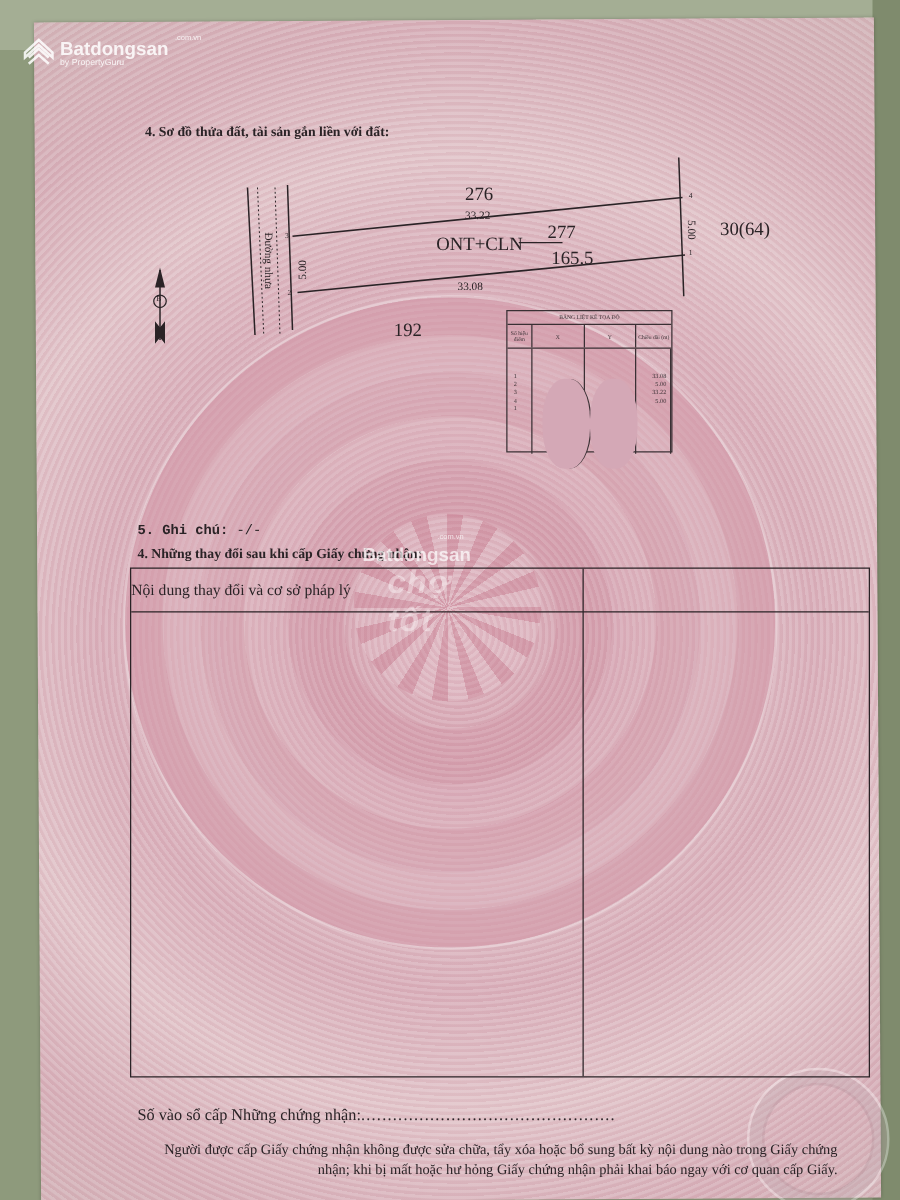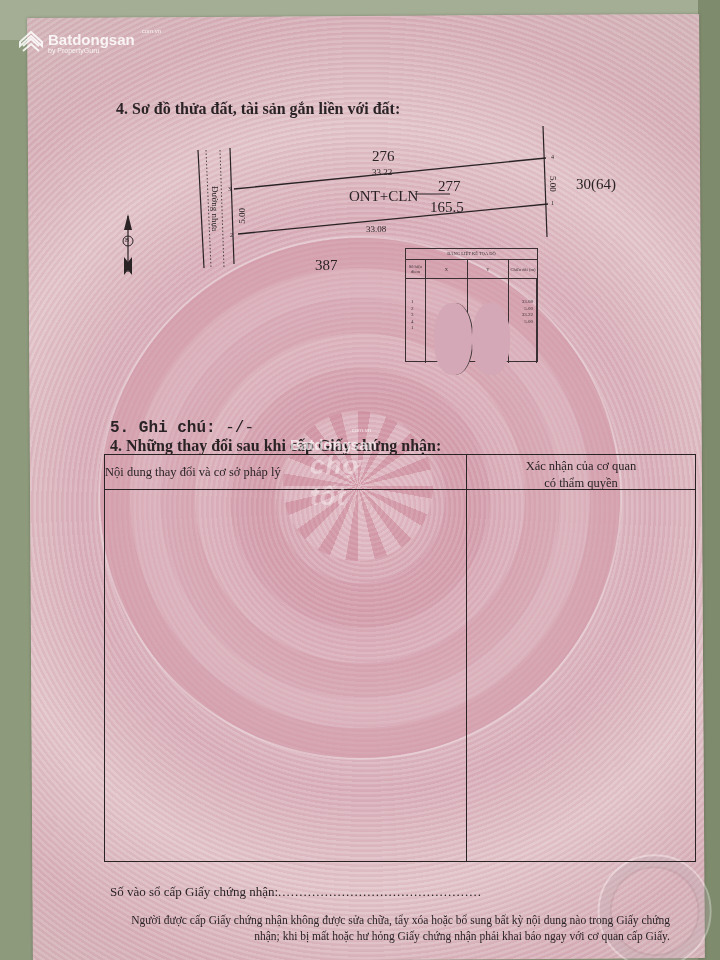--- a/index.html
+++ b/index.html
@@ -38,21 +38,21 @@
       box-shadow: inset 0 0 0 10px rgba(255,255,255,0.12), inset 0 0 0 12px rgba(150,120,130,0.2);
     }
 
     .watermark { position: absolute; left: 18px; top: 30px; display: flex; align-items: center; gap: 4px; color: rgba(255,255,255,0.85); }
     .watermark .logo-icon { width: 26px; height: 26px; }
     .watermark .brand { font-family: "Liberation Sans", "DejaVu Sans", sans-serif; font-size: 15px; font-weight: bold; line-height: 15px; }
     .watermark .brand-sub { font-family: "Liberation Sans", "DejaVu Sans", sans-serif; font-size: 7px; line-height: 8px; }
     .watermark .dot-com { position: absolute; left: 92px; top: -4px; font-family: "Liberation Sans", sans-serif; font-size: 6px; }
 
     .doc-text { position: absolute; color: #2a2326; }
-    .section-title { font-weight: bold; font-size: 16px; }
+    .section-title { font-weight: bold; font-size: 11px; }
 
     .diagram { position: absolute; left: 110px; top: 120px; width: 480px; height: 260px; }
     .diagram svg { position: absolute; left: 0; top: 0; }
     .dlabel { position: absolute; font-size: 15px; color: #2a2326; white-space: nowrap; }
     .dlabel.small { font-size: 9px; }
     .dlabel.tiny { font-size: 6px; }
     .vertical { writing-mode: vertical-rl; }
 
     .coord-table { position: absolute; left: 405px; top: 248px; width: 133px; height: 114px; border: 1px solid #3a3034; box-sizing: border-box; font-size: 4.5px; color: #3a3034; }
     .coord-table .row-title { height: 10px; border-bottom: 1px solid #3a3034; text-align: center; line-height: 10px; }
@@ -127,26 +127,26 @@
       <polygon points="18,94 14,110 22,110" fill="#2a2326"></polygon>
       <circle cx="18" cy="121" r="5" fill="none" stroke="#2a2326" stroke-width="1"></circle>
       <polygon points="14,137 18,142 22,137 22,155 18,150 14,155" fill="#2a2326"></polygon>
     </g>
   </svg>
 
   <div class="dlabel small vertical" style="left:100px; top:66px;">Đường nhựa</div>
   <div class="dlabel tiny" style="left:15px; top:117px;">B</div>
 
   <div class="dlabel" style="left:262px; top:28px;">276</div>
-  <div class="dlabel" style="left:205px; top:137px;">387</div>
+  <div class="dlabel" style="left:205px; top:137px;">192</div>
   <div class="dlabel" style="left:466px; top:56px;">30(64)</div>
 
   <div class="dlabel" style="left:328px; top:58px;">277</div>
   <div class="dlabel" style="left:239px; top:68px;">ONT+CLN</div>
-  <div class="dlabel" style="left:320px; top:79px;">165.5</div>
+  <div class="dlabel" style="left:331px; top:79px;">165.5</div>
 
   <div class="dlabel small" style="left:262px; top:47px;">33.22</div>
   <div class="dlabel small" style="left:256px; top:104px;">33.08</div>
   <div class="dlabel small vertical" style="left:127px; top:88px; transform:rotate(180deg);">5.00</div>
   <div class="dlabel small vertical" style="left:438px; top:56px;">5.00</div>
 
   <div class="dlabel tiny" style="left:118px; top:66px;">3</div>
   <div class="dlabel tiny" style="left:120px; top:112px;">2</div>
   <div class="dlabel tiny" style="left:441px; top:34px;">4</div>
   <div class="dlabel tiny" style="left:441px; top:80px;">1</div>
@@ -185,28 +185,24 @@
   <span>5. Ghi chú:</span>
   <span style="font-weight:normal">-/-</span>
 </div>
 
 <div class="doc-text section-title" style="left:110px; top:437px;">4. Những thay đổi sau khi cấp Giấy chứng nhận:</div>
 
 <div class="changes-table">
   <div class="col-left"></div>
   <div class="head-line"></div>
   <div class="h1">Nội dung thay đổi và cơ sở pháp lý</div>
-  <div class="h2">
-    <div>Xác nhận của cơ quan</div>
-    <div>có thẩm quyền</div>
-  </div>
 </div>
 
 <div class="site-mark">
   <span class="sm-sub">.com.vn</span>
   <span>Batdongsan</span>
   <span class="chotot">chợ tốt</span>
 </div>
 
 <div class="footer1">
-  <span>Số vào sổ cấp Giấy chứng nhận:</span><span class="dots">................................................</span>
+  <span>Số vào sổ cấp Những chứng nhận:</span><span class="dots">................................................</span>
 </div>
 <div class="footer2">Người được cấp Giấy chứng nhận không được sửa chữa, tẩy xóa hoặc bổ sung bất kỳ nội dung nào trong Giấy chứng nhận; khi bị mất hoặc hư hỏng Giấy chứng nhận phải khai báo ngay với cơ quan cấp Giấy.</div>
 
 </body></html>

